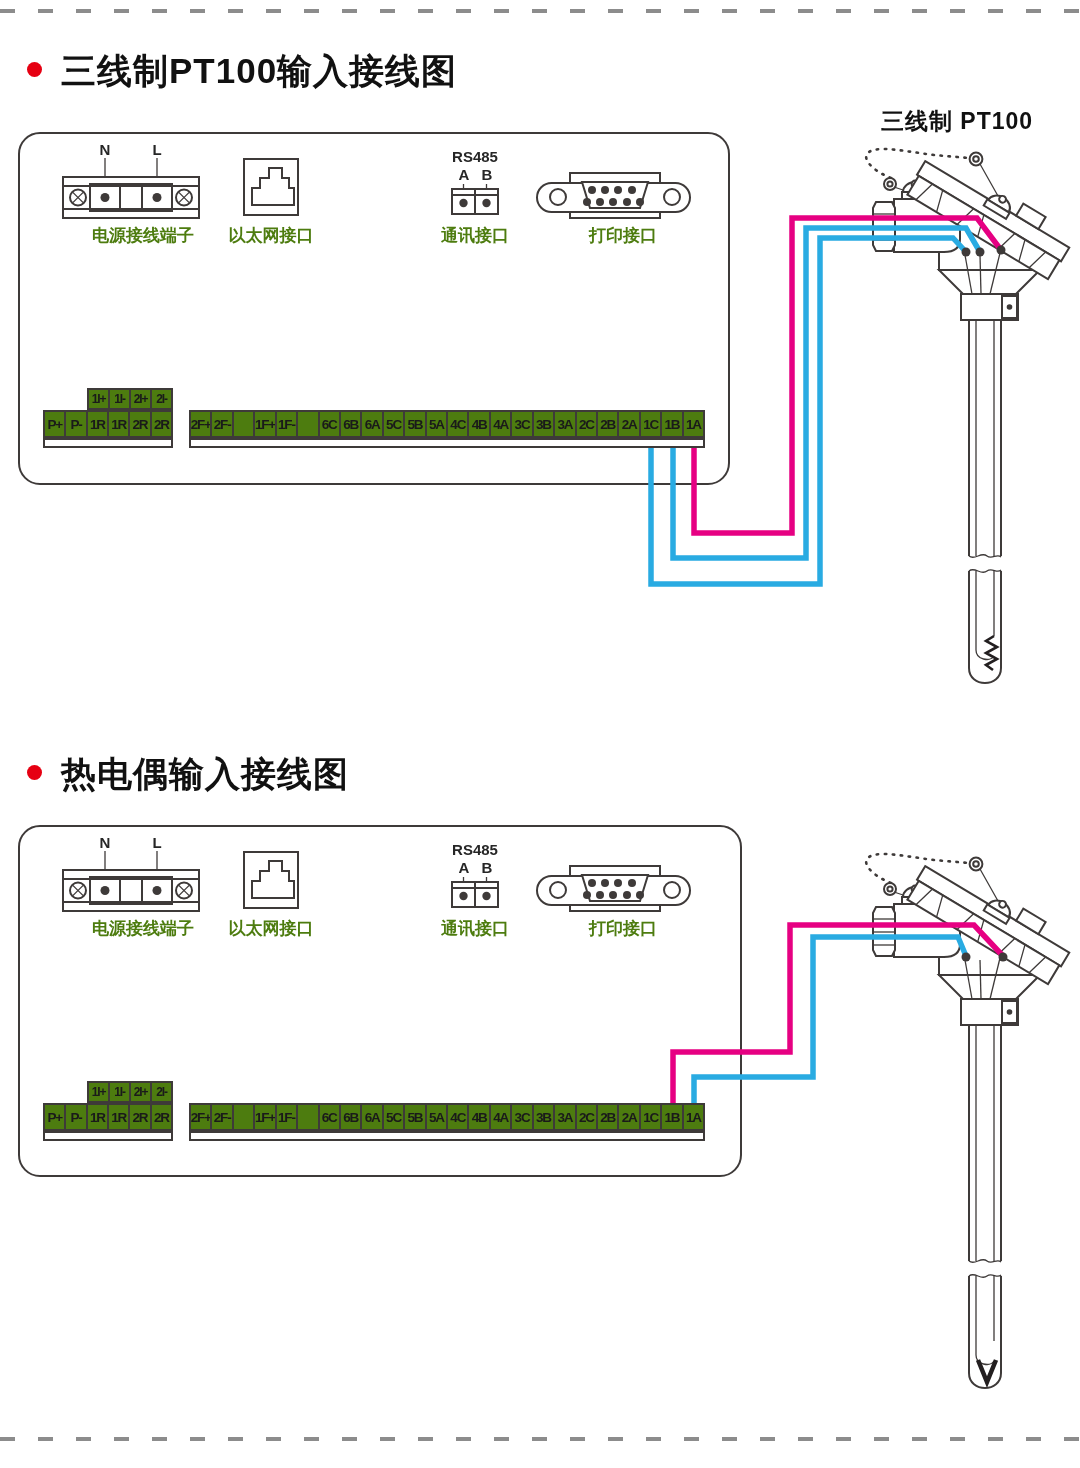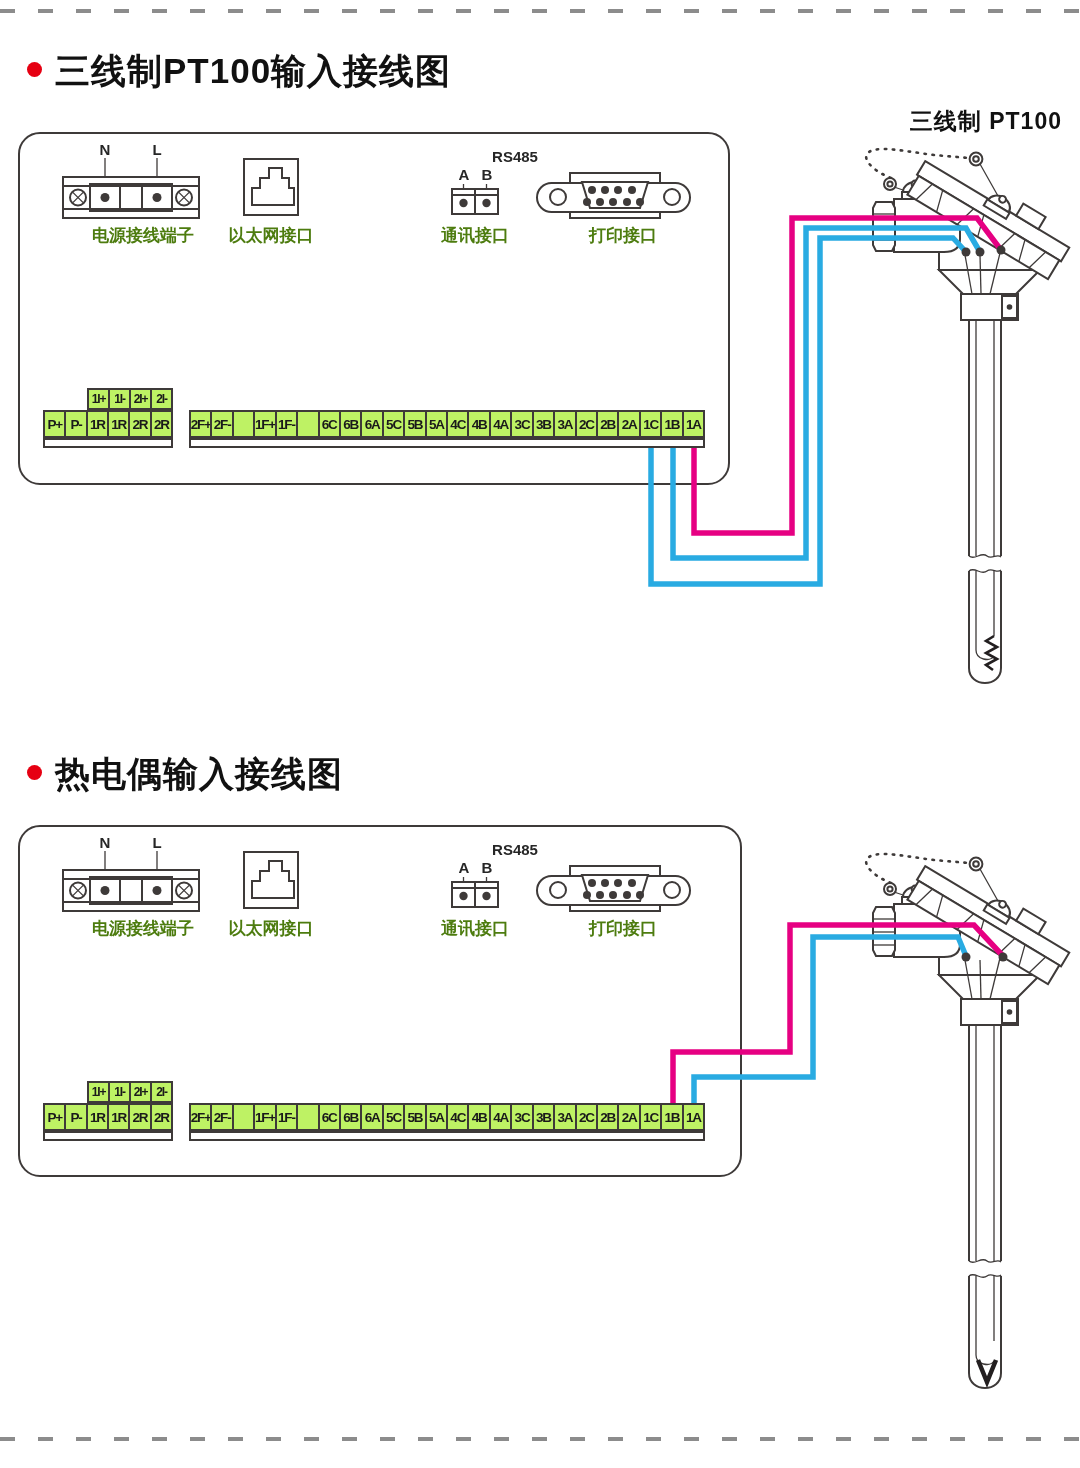--- a/index.html
+++ b/index.html
@@ -1,30 +1,30 @@
 <!DOCTYPE html>
 <html style="--line: #3e3a39; --wire-magenta: #e60082; --wire-blue: #29abe2; --accent-red: #e60012; --dash: #8c8c8c;"><head>
 <meta charset="utf-8">
 <style>
   html,body{margin:0;padding:0;background:#fff;}
   .page{position:relative;width:1080px;height:1468px;background:#fff;overflow:hidden;
         font-family:"Liberation Sans",sans-serif;color:#1a1a1a;}
   .dashline{position:absolute;left:0;width:1080px;height:4px;
         background:repeating-linear-gradient(90deg,var(--dash) 0 15px,transparent 15px 38px);}
   .bullet{position:absolute;width:15px;height:15px;border-radius:50%;background:var(--accent-red);}
-  .sec-title{position:absolute;left:55px;font-size:35px;font-weight:bold;color:#111;
+  .sec-title{position:absolute;left:61px;font-size:35px;font-weight:bold;color:#111;
         letter-spacing:1px;white-space:nowrap;}
   .panel{position:absolute;border:2px solid var(--line);border-radius:22px;background:transparent;box-sizing:border-box;}
   .art{position:absolute;left:0;top:0;}
   .cap{position:absolute;font-size:17px;font-weight:bold;color:#4d7c0f;text-align:center;white-space:nowrap;}
   .pin{position:absolute;font-size:15px;font-weight:bold;color:#262626;text-align:center;width:16px;}
-  .buslbl{position:absolute;font-size:15px;font-weight:bold;color:#262626;text-align:center;white-space:nowrap;margin-left:40px;}
-  .sensor-lbl{position:absolute;font-size:23px;font-weight:bold;color:#111;text-align:right;
+  .buslbl{position:absolute;font-size:15px;font-weight:bold;color:#262626;text-align:center;white-space:nowrap;}
+  .sensor-lbl{position:absolute;font-size:23px;font-weight:bold;color:#111;text-align:center;
         width:210px;letter-spacing:1px;white-space:nowrap;}
-  .strip{position:absolute;display:flex;border:2px solid var(--line);background:#bef264;box-sizing:border-box;}
+  .strip{position:absolute;display:flex;border:2px solid var(--line);background:#4d7c0f;box-sizing:border-box;}
   .strip>div{flex:1;border-right:2px solid var(--line);display:flex;align-items:center;justify-content:center;
         font-size:13.5px;font-weight:bold;letter-spacing:-1.2px;color:#1a1a1a;overflow:hidden;}
   .strip>div:last-child{border-right:none;}
   .strip.small>div{font-size:12px;}
   .rail{position:absolute;height:10px;border:2px solid var(--line);background:#fff;box-sizing:border-box;}
   svg .ln{fill:none;stroke:var(--line);stroke-width:2;}
   svg .lnf{fill:#fff;stroke:var(--line);stroke-width:2;}
   svg .thin{fill:none;stroke:var(--line);stroke-width:1.3;}
   svg .fil{fill:var(--line);stroke:none;}
   svg .wm{fill:none;stroke:var(--wire-magenta);stroke-width:5.5;}

